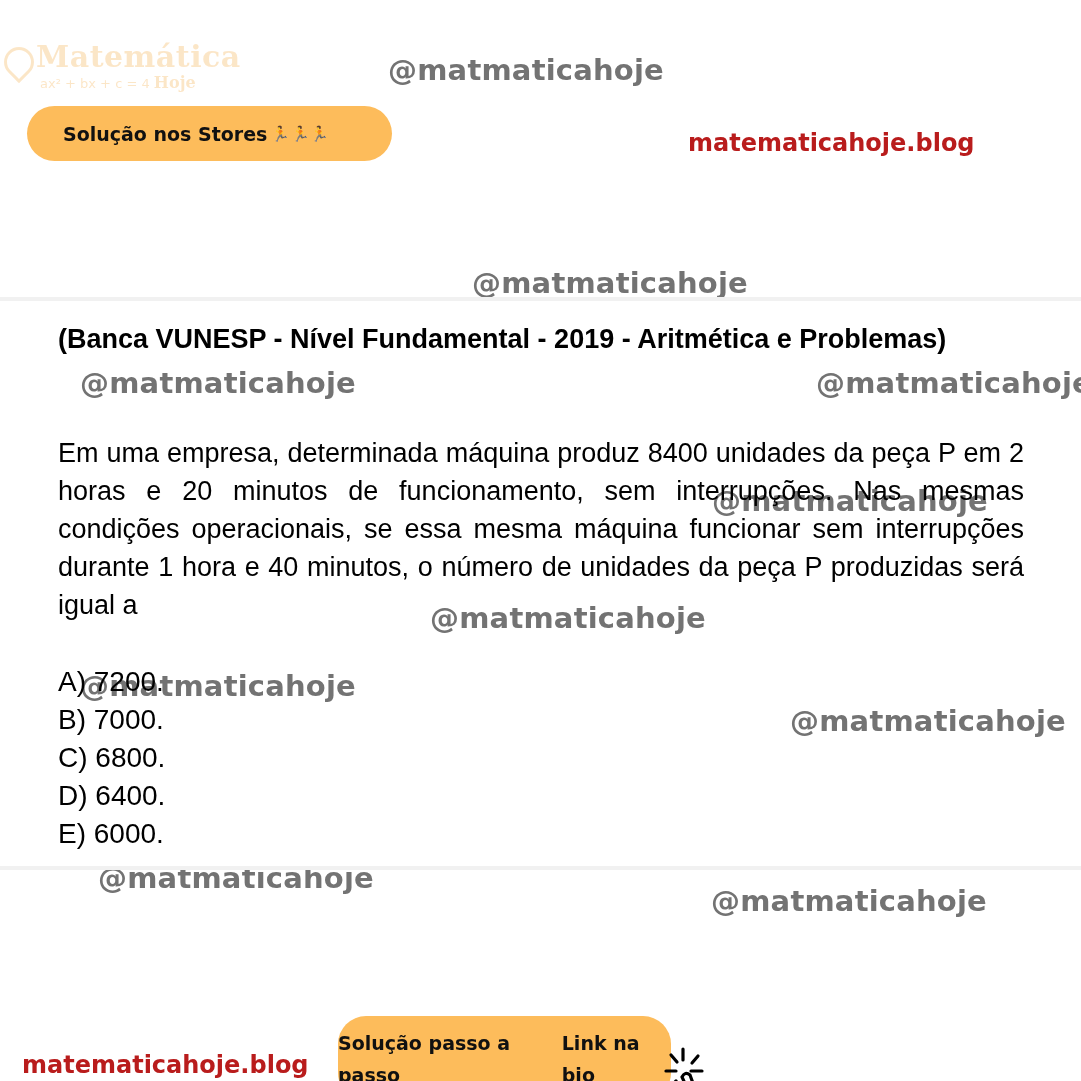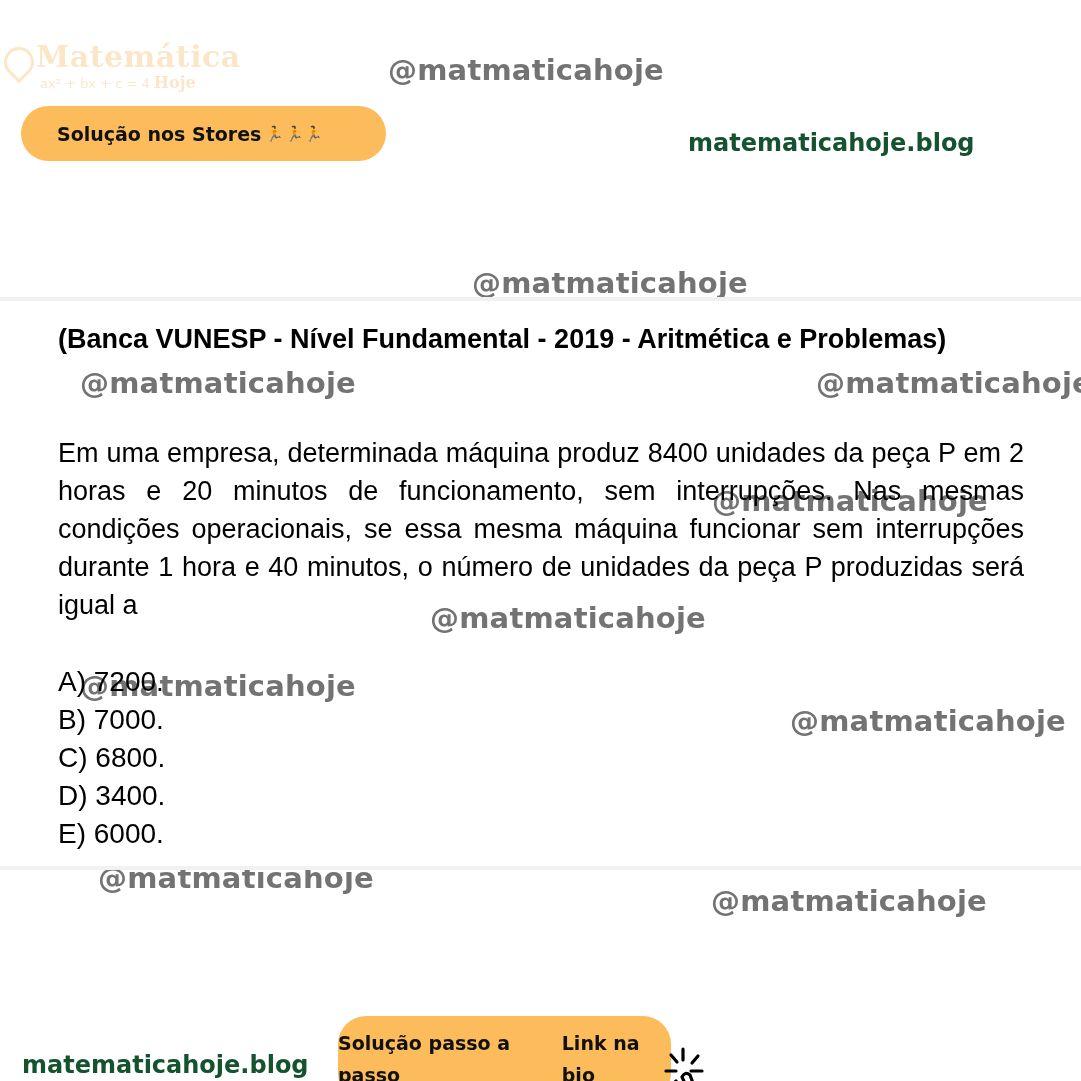--- a/index.html
+++ b/index.html
@@ -36,27 +36,27 @@
 
     
     .divider { position: absolute; left: 0; width: 1081px; height: 4px; background: #f1f1f1; }
 
     
     .pill {
       position: absolute; background: #fdbc5b; display: flex; align-items: center; justify-content: center;
       font-family: "DejaVu Sans", sans-serif; font-weight: bold; color: #111; z-index: 2;
     }
     .pill-top {
-      left: 21px; top: 63px; width: 365px; height: 55px; border-radius: 28px;
+      left: 27px; top: 63px; width: 365px; height: 55px; border-radius: 28px;
       font-size: 19px; justify-content: flex-start; padding-left: 36px;
     }
     .runners { margin-left: 4px; font-size: 15px; letter-spacing: 1px; color: #b07a3a; }
 
     .blog {
-      position: absolute; font-family: "DejaVu Sans", sans-serif; font-weight: bold; color: #14532d;
+      position: absolute; font-family: "DejaVu Sans", sans-serif; font-weight: bold; color: #b91c1c;
       font-size: 24px; z-index: 2;
     }
     .blog-top { left: 688px; top: 86px; }
     .blog-bottom { left: 22px; top: 1008px; }
 
     .pill-bottom {
       left: 338px; top: 973px; width: 333px; height: 85px; border-radius: 28px;
       font-size: 19px; line-height: 32px;
     }
 
@@ -111,21 +111,21 @@
   </div>
   <div class="blog blog-top">matematicahoje.blog</div>
 
   <div class="question-title">(Banca VUNESP - Nível Fundamental - 2019 - Aritmética e Problemas)</div>
   <div class="question-body">Em uma empresa, determinada máquina produz 8400 unidades da peça P em 2 horas e 20 minutos de funcionamento, sem interrupções. Nas mesmas condições operacionais, se essa mesma máquina funcionar sem interrupções durante 1 hora e 40 minutos, o número de unidades da peça P produzidas será igual a</div>
 
   <ul class="options">
     <li><span>A)</span> <span>7200.</span></li>
     <li><span>B)</span> <span>7000.</span></li>
     <li><span>C)</span> <span>6800.</span></li>
-    <li><span>D)</span> <span>3400.</span></li>
+    <li><span>D)</span> <span>6400.</span></li>
     <li><span>E)</span> <span>6000.</span></li>
   </ul>
 
   <div class="blog blog-bottom">matematicahoje.blog</div>
   <div class="pill pill-bottom">
     <span>Solução passo a passo</span>
     <span>Link na bio</span>
   </div>
 
   <svg class="hand-icon" width="80" height="81" viewBox="0 0 80 81">

